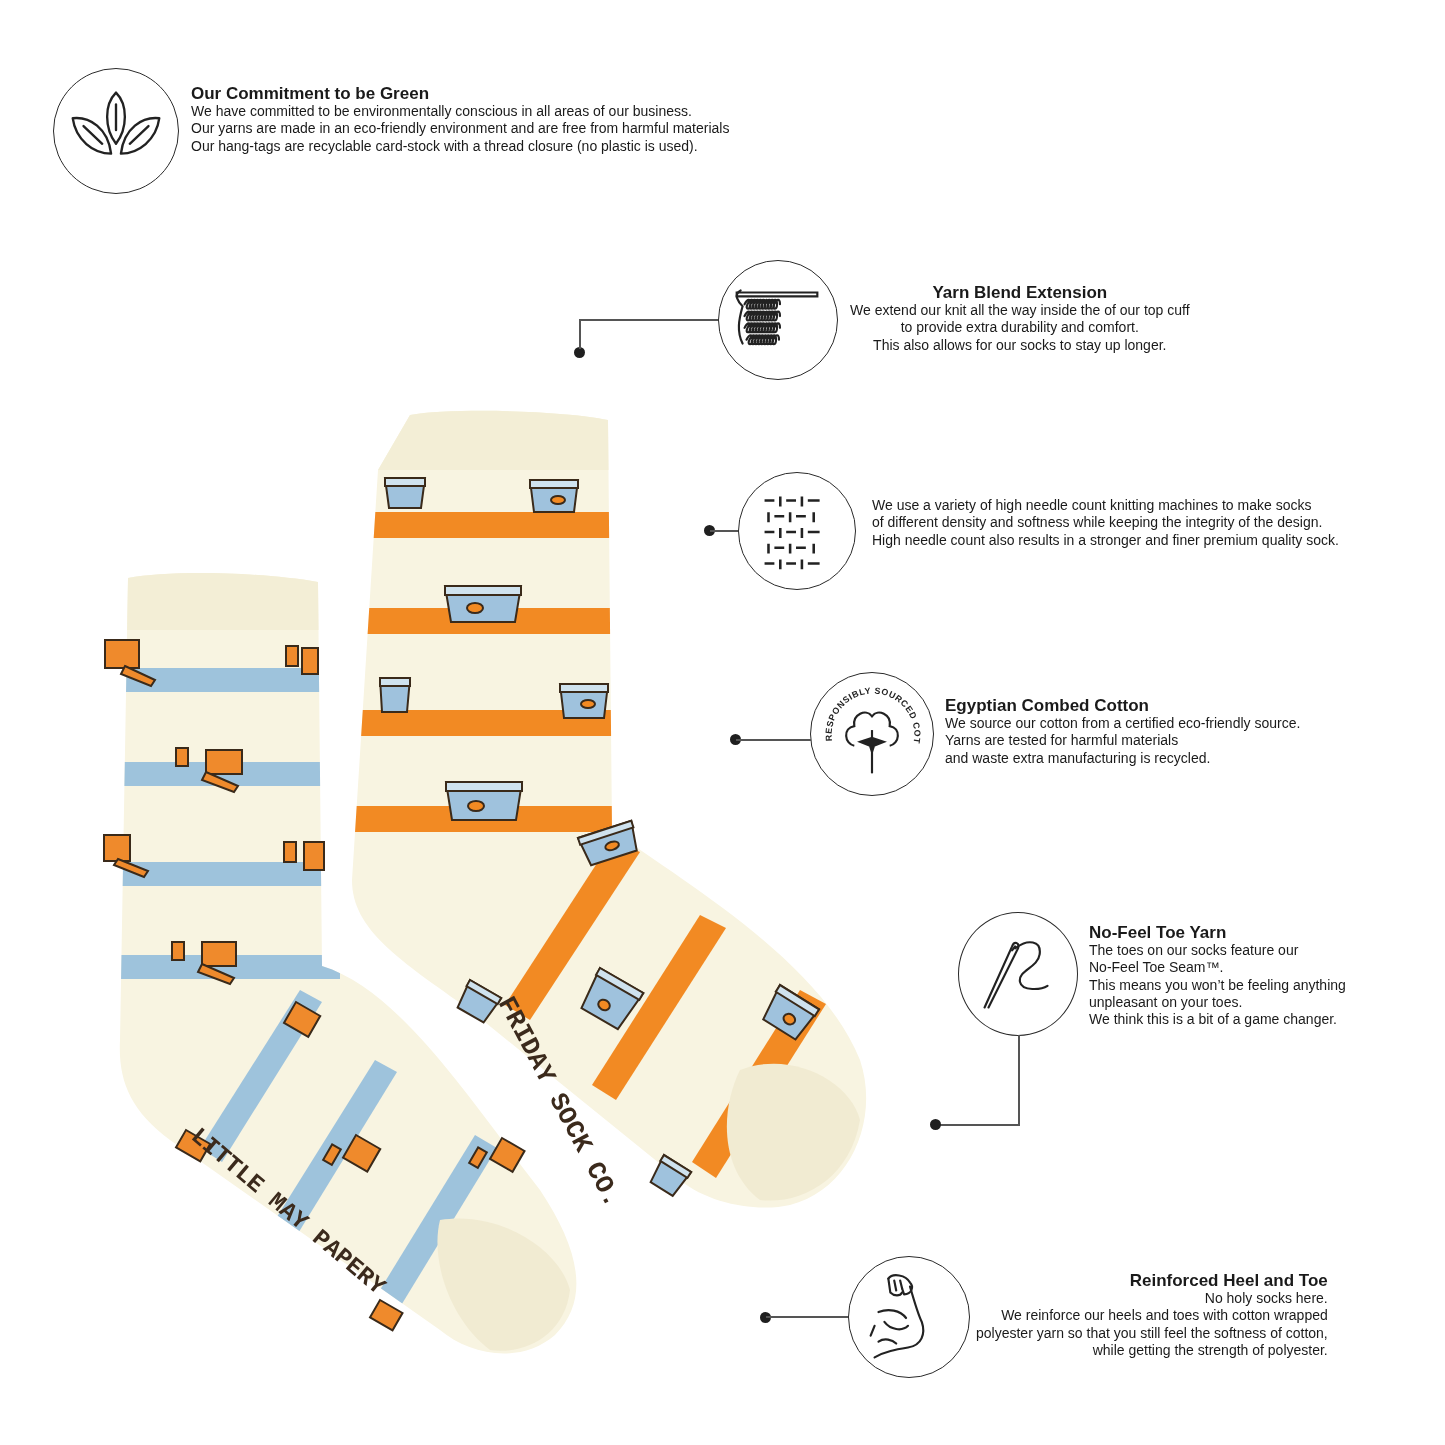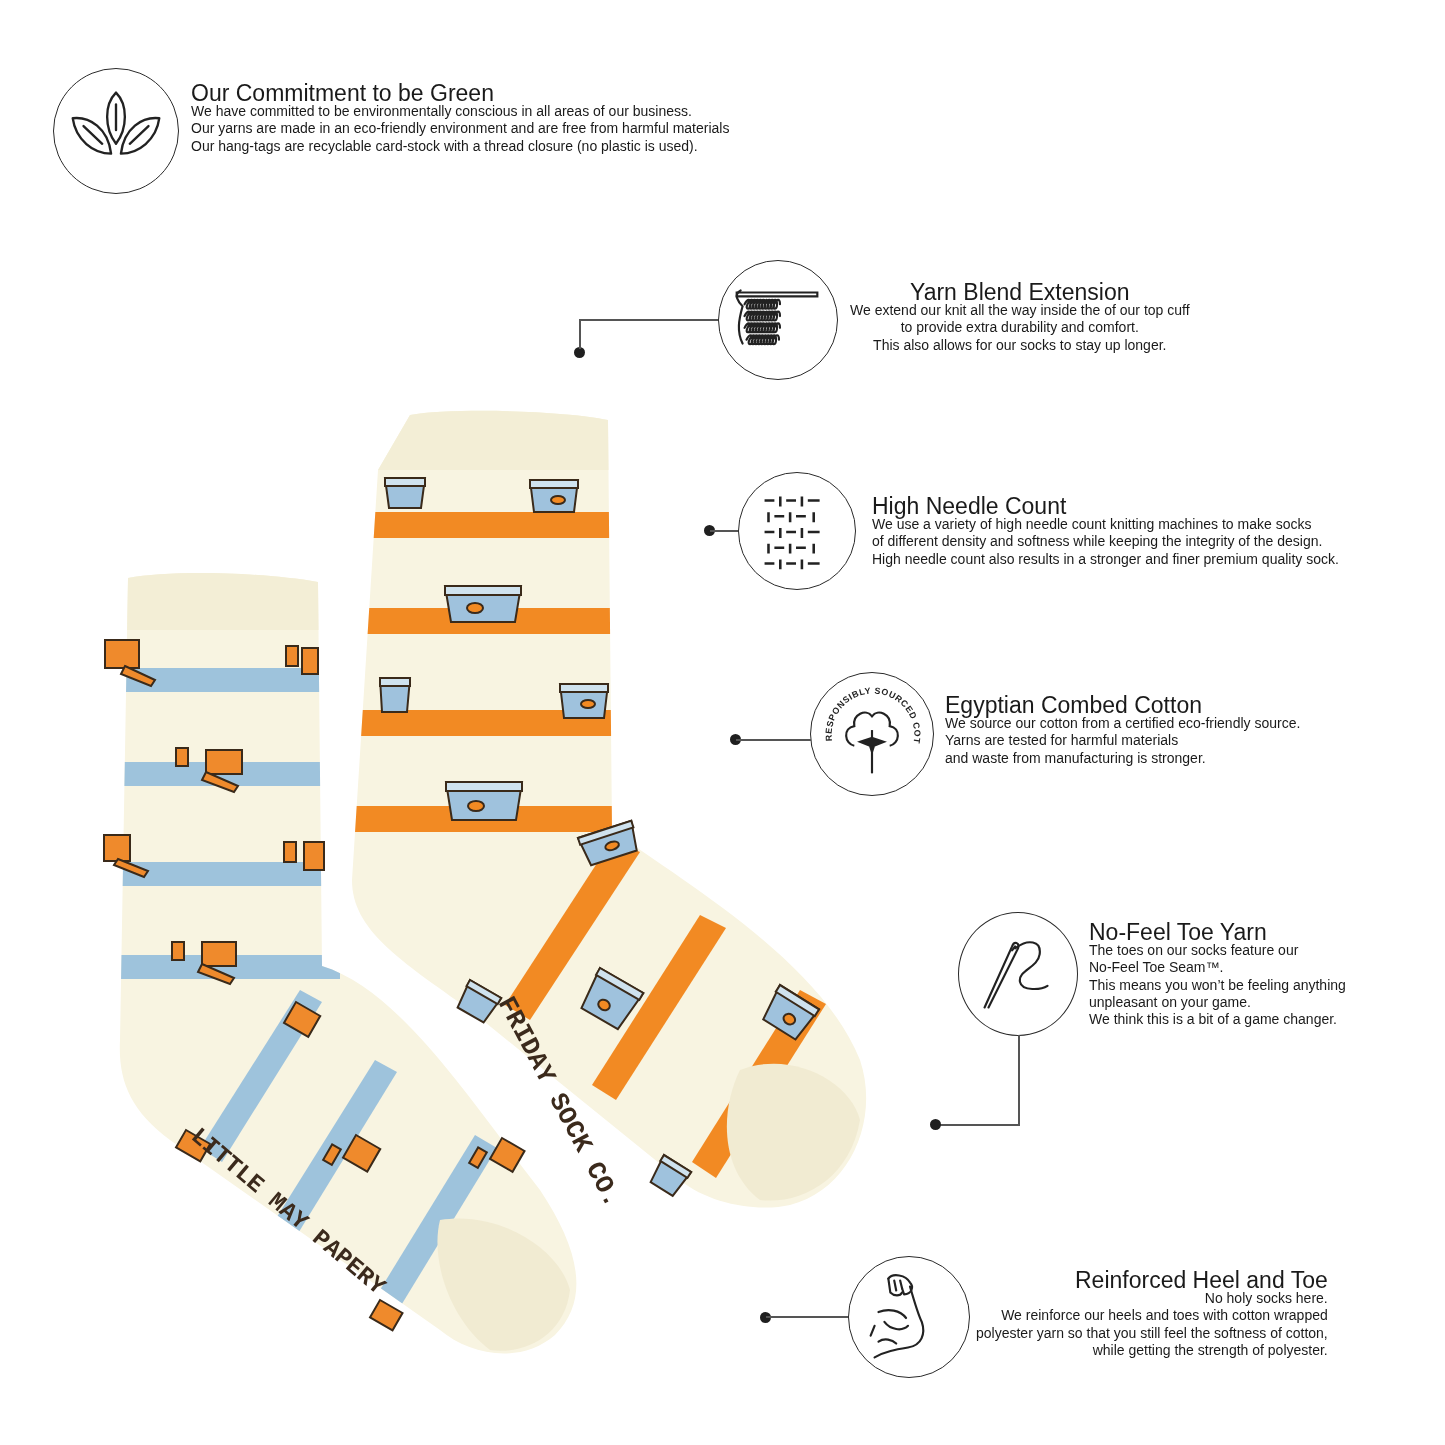--- a/index.html
+++ b/index.html
@@ -1,19 +1,19 @@
 <!DOCTYPE html>
 <html><head>
 <meta charset="utf-8">
 <style>
   html, body { margin:0; padding:0; background:#ffffff; }
   body { width:1445px; height:1445px; position:relative; overflow:hidden;
          font-family:"Liberation Sans", sans-serif; color:#1a1a1a; }
   .abs { position:absolute; }
-  .feature-title { font-weight:normal; font-size:23px; line-height:19px; margin:0; color:#1a1a1a; }
+  .feature-title { font-weight:bold; font-size:17px; line-height:19px; margin:0; color:#1a1a1a; }
   .feature-line { font-size:14px; line-height:17.3px; margin:0; color:#1a1a1a; white-space:nowrap; }
   .icon-circle { position:absolute; border:1.3px solid #2a2a2a; border-radius:50%; background:#fff; box-sizing:border-box; }
   .icon-circle svg { position:absolute; left:0; top:0; width:100%; height:100%; }
   .connector { position:absolute; background:#555; }
   .dot { position:absolute; width:11px; height:11px; border-radius:50%; background:#1f1f1f; }
   svg.socks { position:absolute; left:0; top:0; }
 </style>
 </head>
 <body>
 
@@ -206,21 +206,20 @@
     <g>
       <path d="M26 28 h10 M42 24 v10 M48 28 h10 M64 24 v10 M70 28 h12"></path>
       <path d="M30 40 v10 M36 44 h10 M52 40 v10 M58 44 h10 M76 40 v10"></path>
       <path d="M26 60 h10 M42 56 v10 M48 60 h10 M64 56 v10 M70 60 h12"></path>
       <path d="M30 72 v10 M36 76 h10 M52 72 v10 M58 76 h10 M76 72 v10"></path>
       <path d="M26 92 h10 M42 88 v10 M48 92 h10 M64 88 v10 M70 92 h12"></path>
     </g>
   </svg>
 </div>
 <div class="abs" style="left:872px;top:497px;">
-  <p class="feature-title">High Needle Count</p>
   <p class="feature-line">We use a variety of high needle count knitting machines to make socks</p>
   <p class="feature-line">of different density and softness while keeping the integrity of the design.</p>
   <p class="feature-line">High needle count also results in a stronger and finer premium quality sock.</p>
 </div>
 
 <div class="dot" style="left:730px;top:734px;"></div>
 <div class="connector" style="left:736px;top:739px;width:75px;height:1.5px;"></div>
 <div class="icon-circle" style="left:810px;top:672px;width:124px;height:124px;">
   <svg viewBox="0 0 124 124" fill="none" stroke="#222" stroke-width="2.2">
     <defs>
@@ -231,39 +230,39 @@
     </text>
     <path d="M44 74 C34 72 32 56 44 54 C42 42 56 36 62 44 C68 36 82 42 80 54 C92 56 90 72 80 74"></path>
     <path d="M62 58 L62 102"></path>
     <path d="M50 70 L62 66 L74 70 L64 74 L62 80 L60 74 Z" fill="#222"></path>
   </svg>
 </div>
 <div class="abs" style="left:945px;top:696px;">
   <p class="feature-title">Egyptian Combed Cotton</p>
   <p class="feature-line">We source our cotton from a certified eco-friendly source.</p>
   <p class="feature-line">Yarns are tested for harmful materials</p>
-  <p class="feature-line">and waste from manufacturing is stronger.</p>
+  <p class="feature-line">and waste extra manufacturing is recycled.</p>
 </div>
 
 <div class="icon-circle" style="left:958px;top:912px;width:120px;height:124px;">
   <svg viewBox="0 0 120 124" fill="none" stroke="#222" stroke-width="2.2" stroke-linecap="round">
     <path d="M26 96 L54 34 C56 28 62 30 60 36 L30 96"></path>
     <path d="M54 38 L57 34"></path>
     <path d="M57 36 C70 26 84 28 82 42 C80 56 60 58 62 70 C64 80 84 78 90 74"></path>
   </svg>
 </div>
 <div class="connector" style="left:1018px;top:1035px;width:1.5px;height:90px;"></div>
 <div class="connector" style="left:935px;top:1124px;width:85px;height:1.5px;"></div>
 <div class="dot" style="left:930px;top:1119px;"></div>
 <div class="abs" style="left:1089px;top:923px;">
   <p class="feature-title">No-Feel Toe Yarn</p>
   <p class="feature-line">The toes on our socks feature our</p>
   <p class="feature-line">No-Feel Toe Seam™.</p>
   <p class="feature-line">This means you won’t be feeling anything</p>
-  <p class="feature-line">unpleasant on your game.</p>
+  <p class="feature-line">unpleasant on your toes.</p>
   <p class="feature-line">We think this is a bit of a game changer.</p>
 </div>
 
 <div class="dot" style="left:760px;top:1312px;"></div>
 <div class="connector" style="left:766px;top:1316px;width:84px;height:1.5px;"></div>
 <div class="icon-circle" style="left:848px;top:1256px;width:122px;height:122px;">
   <svg viewBox="0 0 122 122" fill="none" stroke="#222" stroke-width="2.2" stroke-linecap="round" stroke-linejoin="round">
     <path d="M40 22 C44 16 58 18 62 26 C66 30 64 38 56 38 L54 32"></path>
     <path d="M40 22 L42 36 C46 40 52 40 54 36"></path>
     <path d="M46 24 L48 34 M52 24 L54 32"></path>

